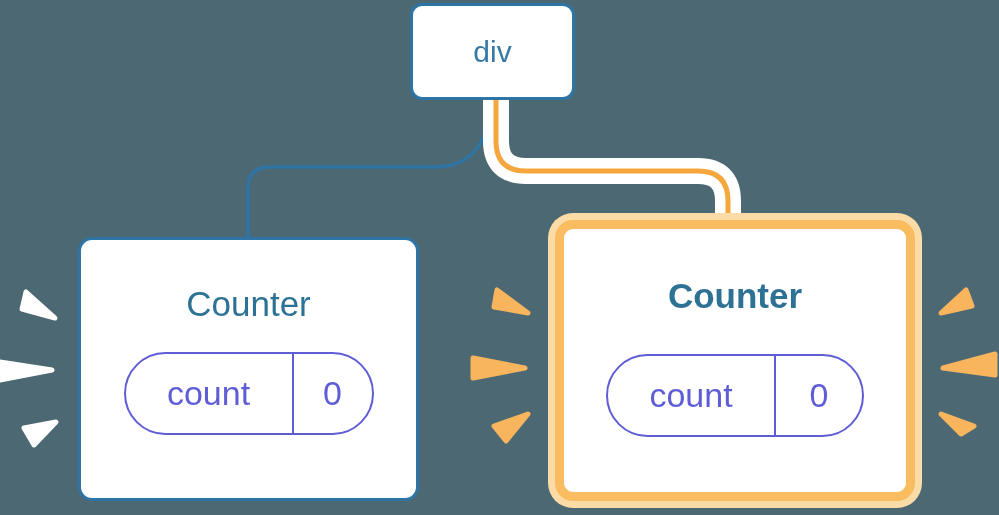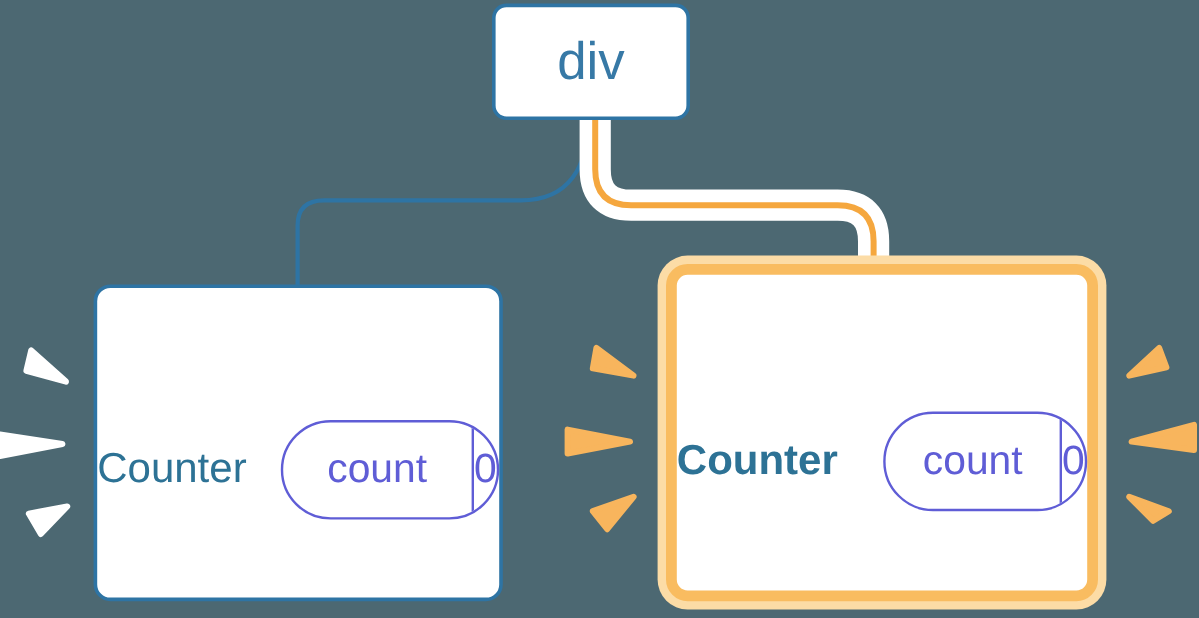--- a/index.html
+++ b/index.html
@@ -16,23 +16,23 @@
   .blue-line{fill:none;stroke:var(--blue-stroke);stroke-width:3.5;}
   .casing{fill:none;stroke:#FFFFFF;stroke-width:26;}
   .orange-line{fill:none;stroke:var(--connector-orange);stroke-width:5;}
   .spark{stroke-linejoin:round;}
   .spark.white{fill:var(--spark-white);stroke:var(--spark-white);stroke-width:5;}
   .spark.orange{fill:var(--spark-orange);stroke:var(--spark-orange);stroke-width:5;}
 
   .node{position:absolute;z-index:2;display:flex;align-items:center;justify-content:center;
     background:var(--card-bg);border:3px solid var(--blue-stroke);border-radius:12px;}
   .node.root{left:410px;top:3px;width:165px;height:97px;}
-  .node-label{font-size:44px;font-weight:500;color:var(--node-text-blue);}
+  .node-label{font-size:30px;font-weight:500;color:var(--node-text-blue);}
 
-  .card{position:absolute;z-index:2;background:var(--card-bg);display:flex;flex-direction:row;align-items:center;}
+  .card{position:absolute;z-index:2;background:var(--card-bg);display:flex;flex-direction:column;align-items:center;}
   .card.left{left:78px;top:237px;width:341px;height:264px;border:3px solid var(--blue-stroke);
     border-radius:14px;padding-top:44px;gap:28px;}
   .card.right{left:555px;top:220px;width:360px;height:281px;border:9px solid var(--highlight-border-orange);
     border-radius:18px;box-shadow:0 0 0 7px var(--highlight-glow);padding-top:47px;gap:38px;}
   .title{font-size:35px;line-height:40px;color:var(--counter-title);}
   .card.left .title{font-weight:500;}
   .card.right .title{font-weight:700;}
 
   .pill{display:flex;width:250px;height:83px;border:2px solid var(--pill-purple);border-radius:52px;
     background:var(--card-bg);overflow:hidden;}

